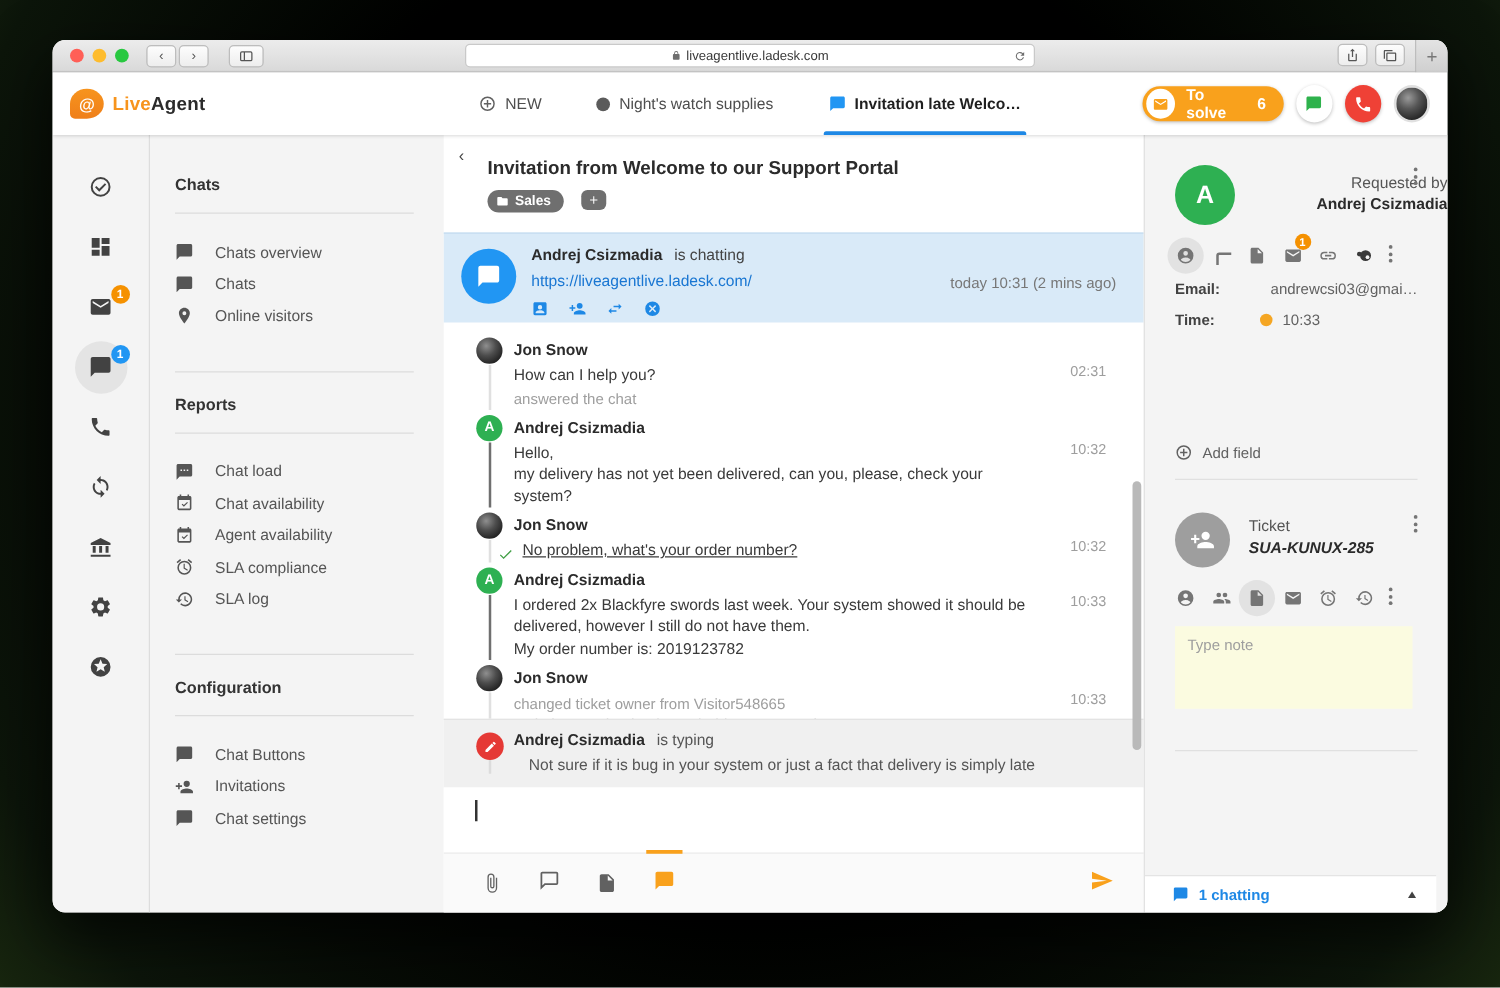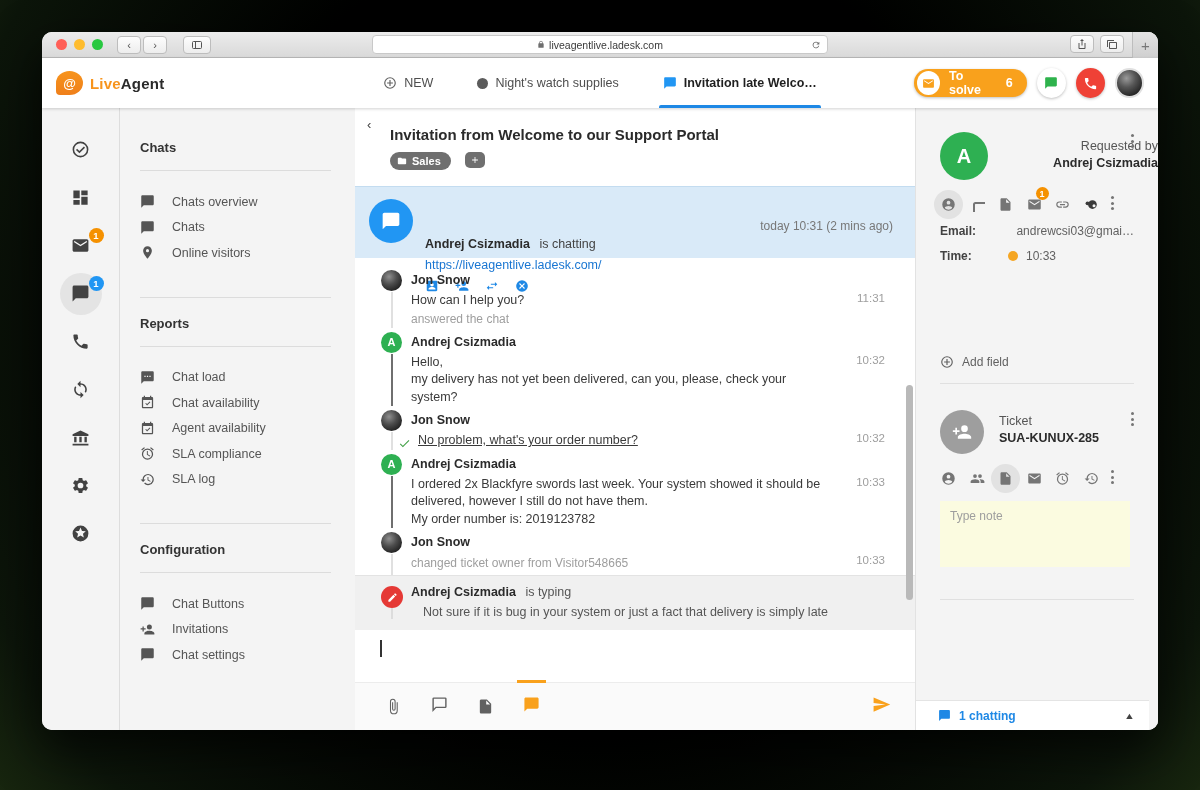--- a/index.html
+++ b/index.html
@@ -100,21 +100,21 @@
   .chat-title { margin:8px 0 0 23px; font-size:15px; font-weight:bold; color:#2b2b2b; }
   .tag-row { margin:9px 0 0 23px; display:flex; align-items:flex-start; gap:14px; }
   .tag-pill { height:18px; background:#6f6f6f; border-radius:10px; color:#fff; font-size:11px; font-weight:bold; display:flex; align-items:center; gap:5px; padding:0 10px 0 7px; }
   .tag-pill svg { width:10px; height:10px; fill:#fff; }
   .tag-add { width:20px; height:16px; background:#6f6f6f; border-radius:5px; color:#fff; display:flex; align-items:center; justify-content:center; }
   .tag-add svg { width:10px; height:10px; fill:#fff; }
   
   .banner { height:72px; background:#d9eaf8; border-top:1px solid #c3dcf0; padding:10px 20px 0 14px; position:relative; }
   .banner-avatar { position:absolute; left:14px; top:12px; width:44px; height:44px; border-radius:50%; background:#2196f3; display:flex; align-items:center; justify-content:center; }
   .banner-avatar svg { width:20px; height:20px; fill:#fff; }
-  .banner-line1 { margin-left:56px; font-size:12.5px; color:#444;margin-top:40px; }
+  .banner-line1 { margin-left:56px; font-size:12.5px; color:#444; }
   .banner-name { font-weight:bold; color:#2b2b2b; margin-right:6px; }
   .banner-url { margin:7px 0 0 56px; font-size:12.5px; color:#1976d2; text-decoration:none; display:inline-block; }
   .banner-time { position:absolute; right:22px; top:32px; font-size:12px; color:#777; }
   .banner-actions { margin:6px 0 0 56px; display:flex; gap:16px; }
   .banner-actions svg { width:14px; height:14px; fill:#1e88e5; }
   
   .messages { height:317px; padding:12px 0 0 0; overflow:hidden; }
   .msg { position:relative; padding:0 30px 4px 56px; }
   .msg-avatar { position:absolute; left:26px; top:0; width:21px; height:21px; border-radius:50%; }
   .av-jon { background:radial-gradient(circle at 38% 32%, #8f8f8f 0%, #4d4d4d 40%, #151515 88%); }
@@ -165,21 +165,21 @@
   .kv-label { width:68px; font-weight:bold; color:#424242; }
   .kv-value { color:#616161; width:126px; white-space:nowrap; overflow:hidden; }
   .time-dot { width:10px; height:10px; border-radius:50%; background:#f5a623; margin-right:8px; flex:none; }
   .add-field { display:flex; align-items:center; gap:8px; font-size:12px; color:#616161; margin-top:92px; }
   .add-field svg { width:14px; height:14px; fill:#616161; }
   .panel-divider { height:1px; background:#e0e0e0; margin:14px 24px 0 0; }
   .ticket-card { position:relative; margin-top:26px; }
   .ticket-avatar { width:44px; height:44px; border-radius:50%; background:#9e9e9e; display:flex; align-items:center; justify-content:center; float:left; margin-right:15px; }
   .ticket-avatar svg { width:20px; height:20px; fill:#fff; }
   .ticket-meta { padding-top:4px; font-size:12.5px; color:#555; }
-  .ticket-code { font-weight:bold; color:#2b2b2b; margin-top:3px; }
+  .ticket-code { font-weight:bold; color:#2b2b2b; margin-top:3px;font-style:italic; }
   .note-box { margin:14px 24px 0 0; width:190px; height:66px; background:#fbfbe0; border:none; resize:none; font-family:"Liberation Sans",sans-serif; font-size:12px; color:#616161; padding:8px 10px; outline:none; }
   .note-box::placeholder { color:#9e9e9e; }
   .panel-footer { position:absolute; left:0; bottom:0; width:233px; height:30px; background:#fff; border-top:1px solid #e4e4e4; display:flex; align-items:center; padding:0 14px 0 22px; }
   .panel-footer svg { width:13px; height:13px; fill:#1e88e5; margin-right:8px; }
   .chatting-label { font-size:12px; font-weight:bold; color:#1e88e5; }
   .footer-chevron { margin-left:auto; font-size:11px; color:#424242; transform:scaleY(.8); }
   .hidden-defs { position:absolute; width:0; height:0; overflow:hidden; }
 </style>
 </head>
 <body>
@@ -564,21 +564,21 @@
           <svg>
               <use href="#i-cancel"></use>
             </svg>
         </div>
       </div>
 
       <div class="messages">
         <div class="msg">
           <span class="msg-avatar av-jon"></span>
           <div class="msg-author">Jon Snow</div>
-          <span class="msg-time">11:31</span>
+          <span class="msg-time">02:31</span>
           <div class="msg-body">
             <div class="msg-line">How can I help you?</div>
             <div class="msg-note">answered the chat</div>
           </div>
         </div>
         <div class="msg">
           <span class="msg-avatar av-green">A</span>
           <div class="msg-author">Andrej Csizmadia</div>
           <span class="msg-time">10:32</span>
           <div class="msg-body dark">

